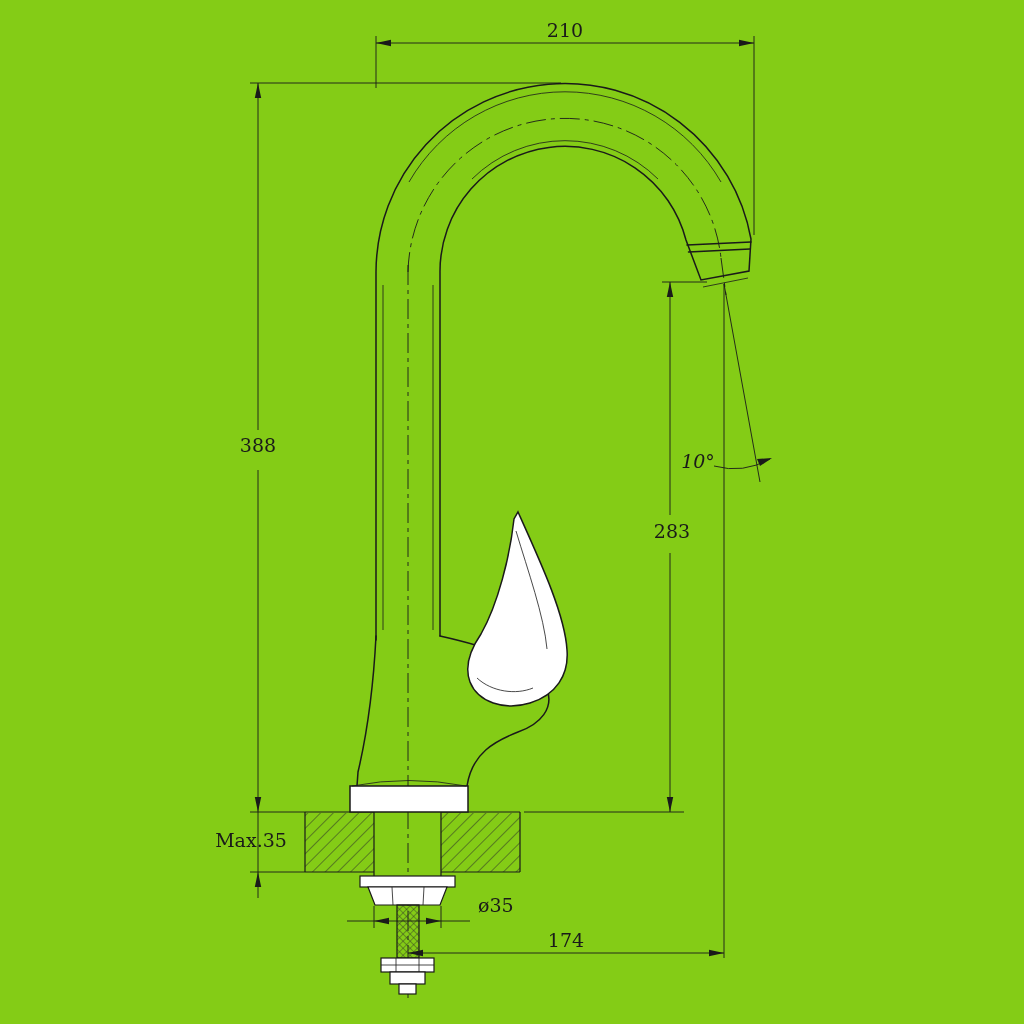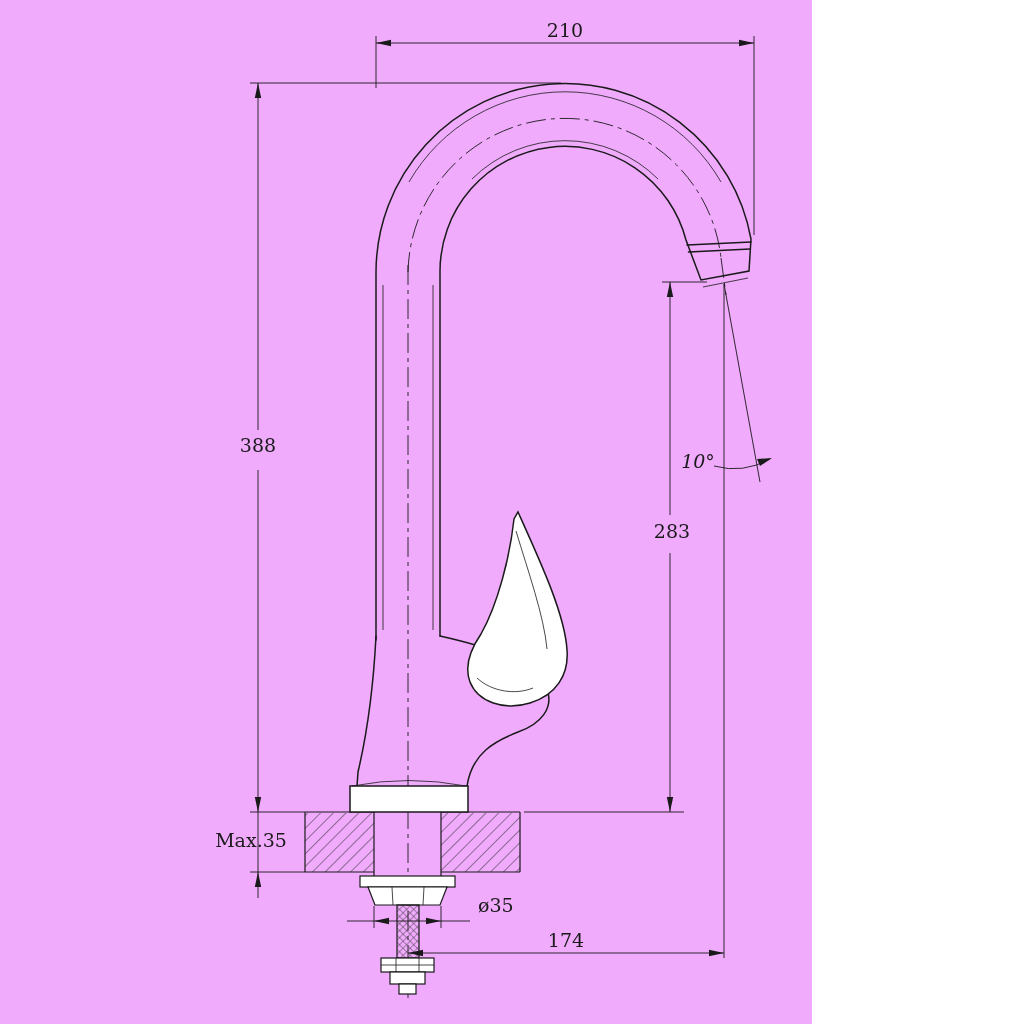--- a/index.html
+++ b/index.html
@@ -1,16 +1,16 @@
 <!DOCTYPE html>
 <html><head>
 <meta charset="utf-8">
 <style>
   html,body{margin:0;padding:0;background:#ffffff;}
-  .canvas{width:812px;height:1024px;background:#f0abfc;position:relative;overflow:hidden;}
+  .canvas{width:1024px;height:1024px;background:#84cc16;position:relative;overflow:hidden;}
   svg{display:block;}
   text{font-family:"DejaVu Serif", serif;font-size:19px;fill:#1a1a1a;}
   .outline{stroke:#1a1a1a;stroke-width:1.5;fill:none;stroke-linecap:round;}
   .outline-fill{stroke:#1a1a1a;stroke-width:1.5;fill:#ffffff;}
   .thin{stroke:#1a1a1a;stroke-width:0.8;fill:none;}
   .mid{stroke:#1a1a1a;stroke-width:1.2;fill:none;}
   .dim{stroke:#1a1a1a;stroke-width:0.9;fill:none;}
   .center{stroke:#1a1a1a;stroke-width:0.9;fill:none;stroke-dasharray:20 5 4 5;}
   .arrow{fill:#1a1a1a;stroke:none;}
 </style>

